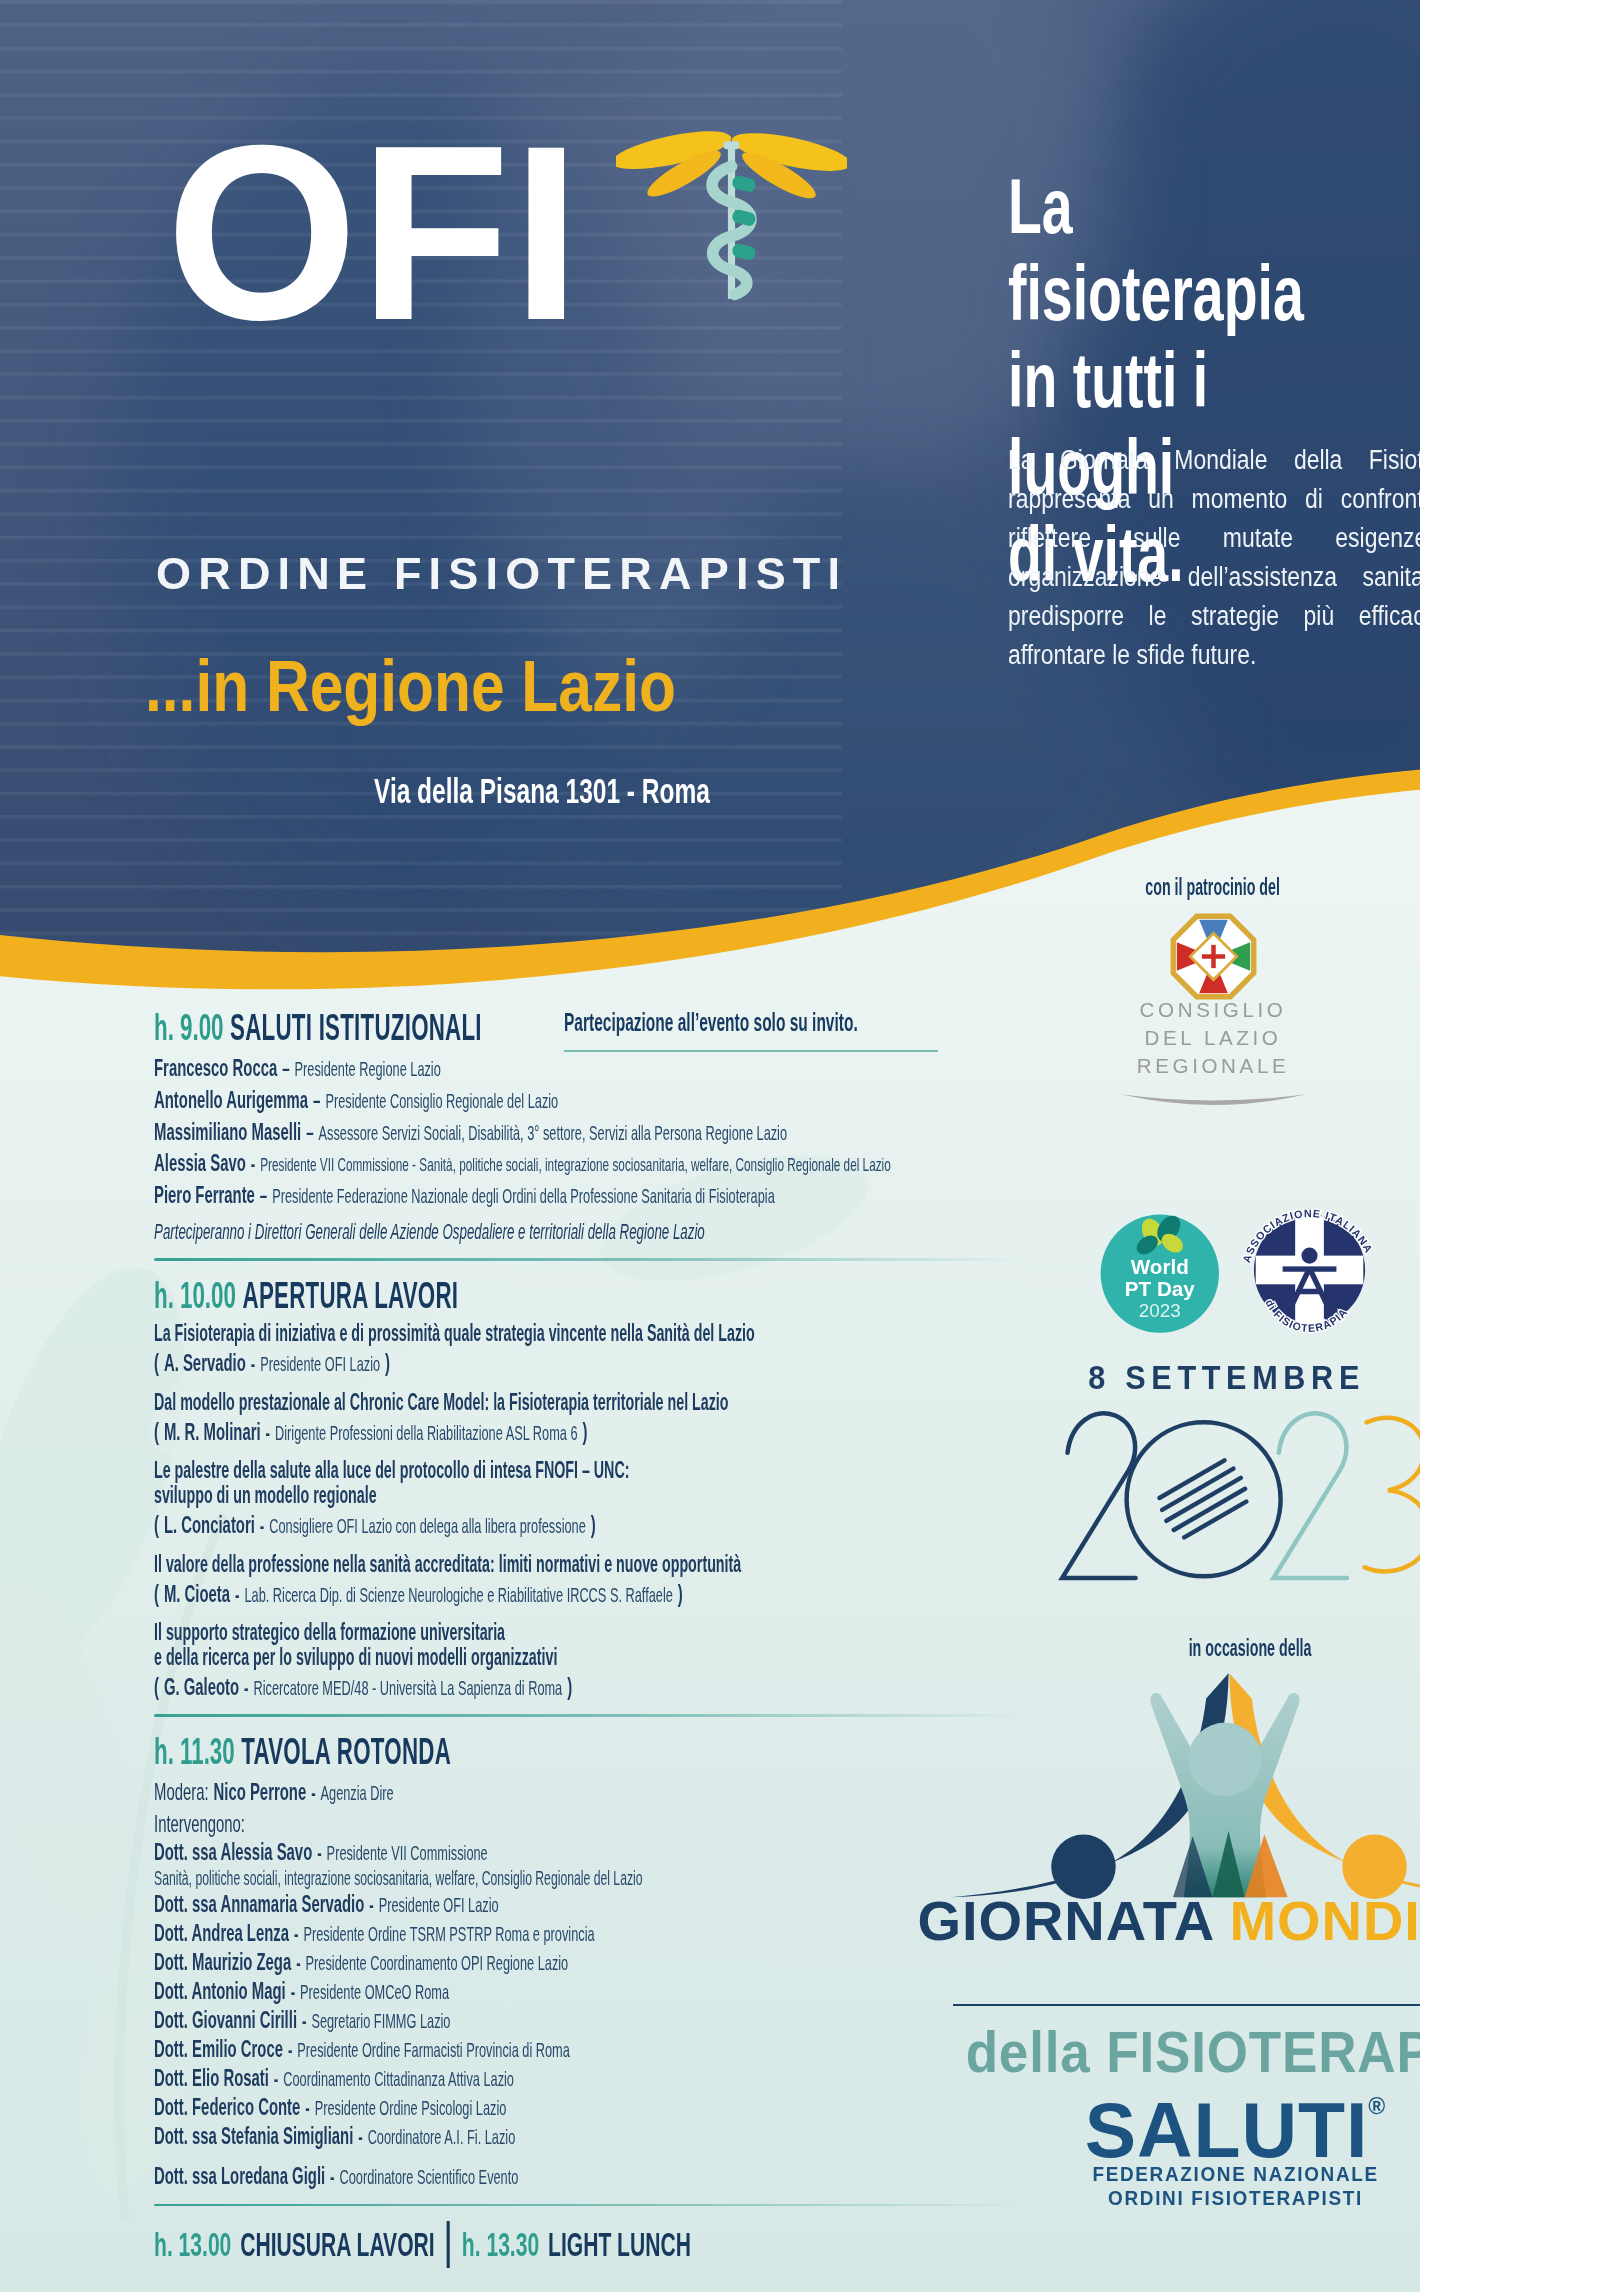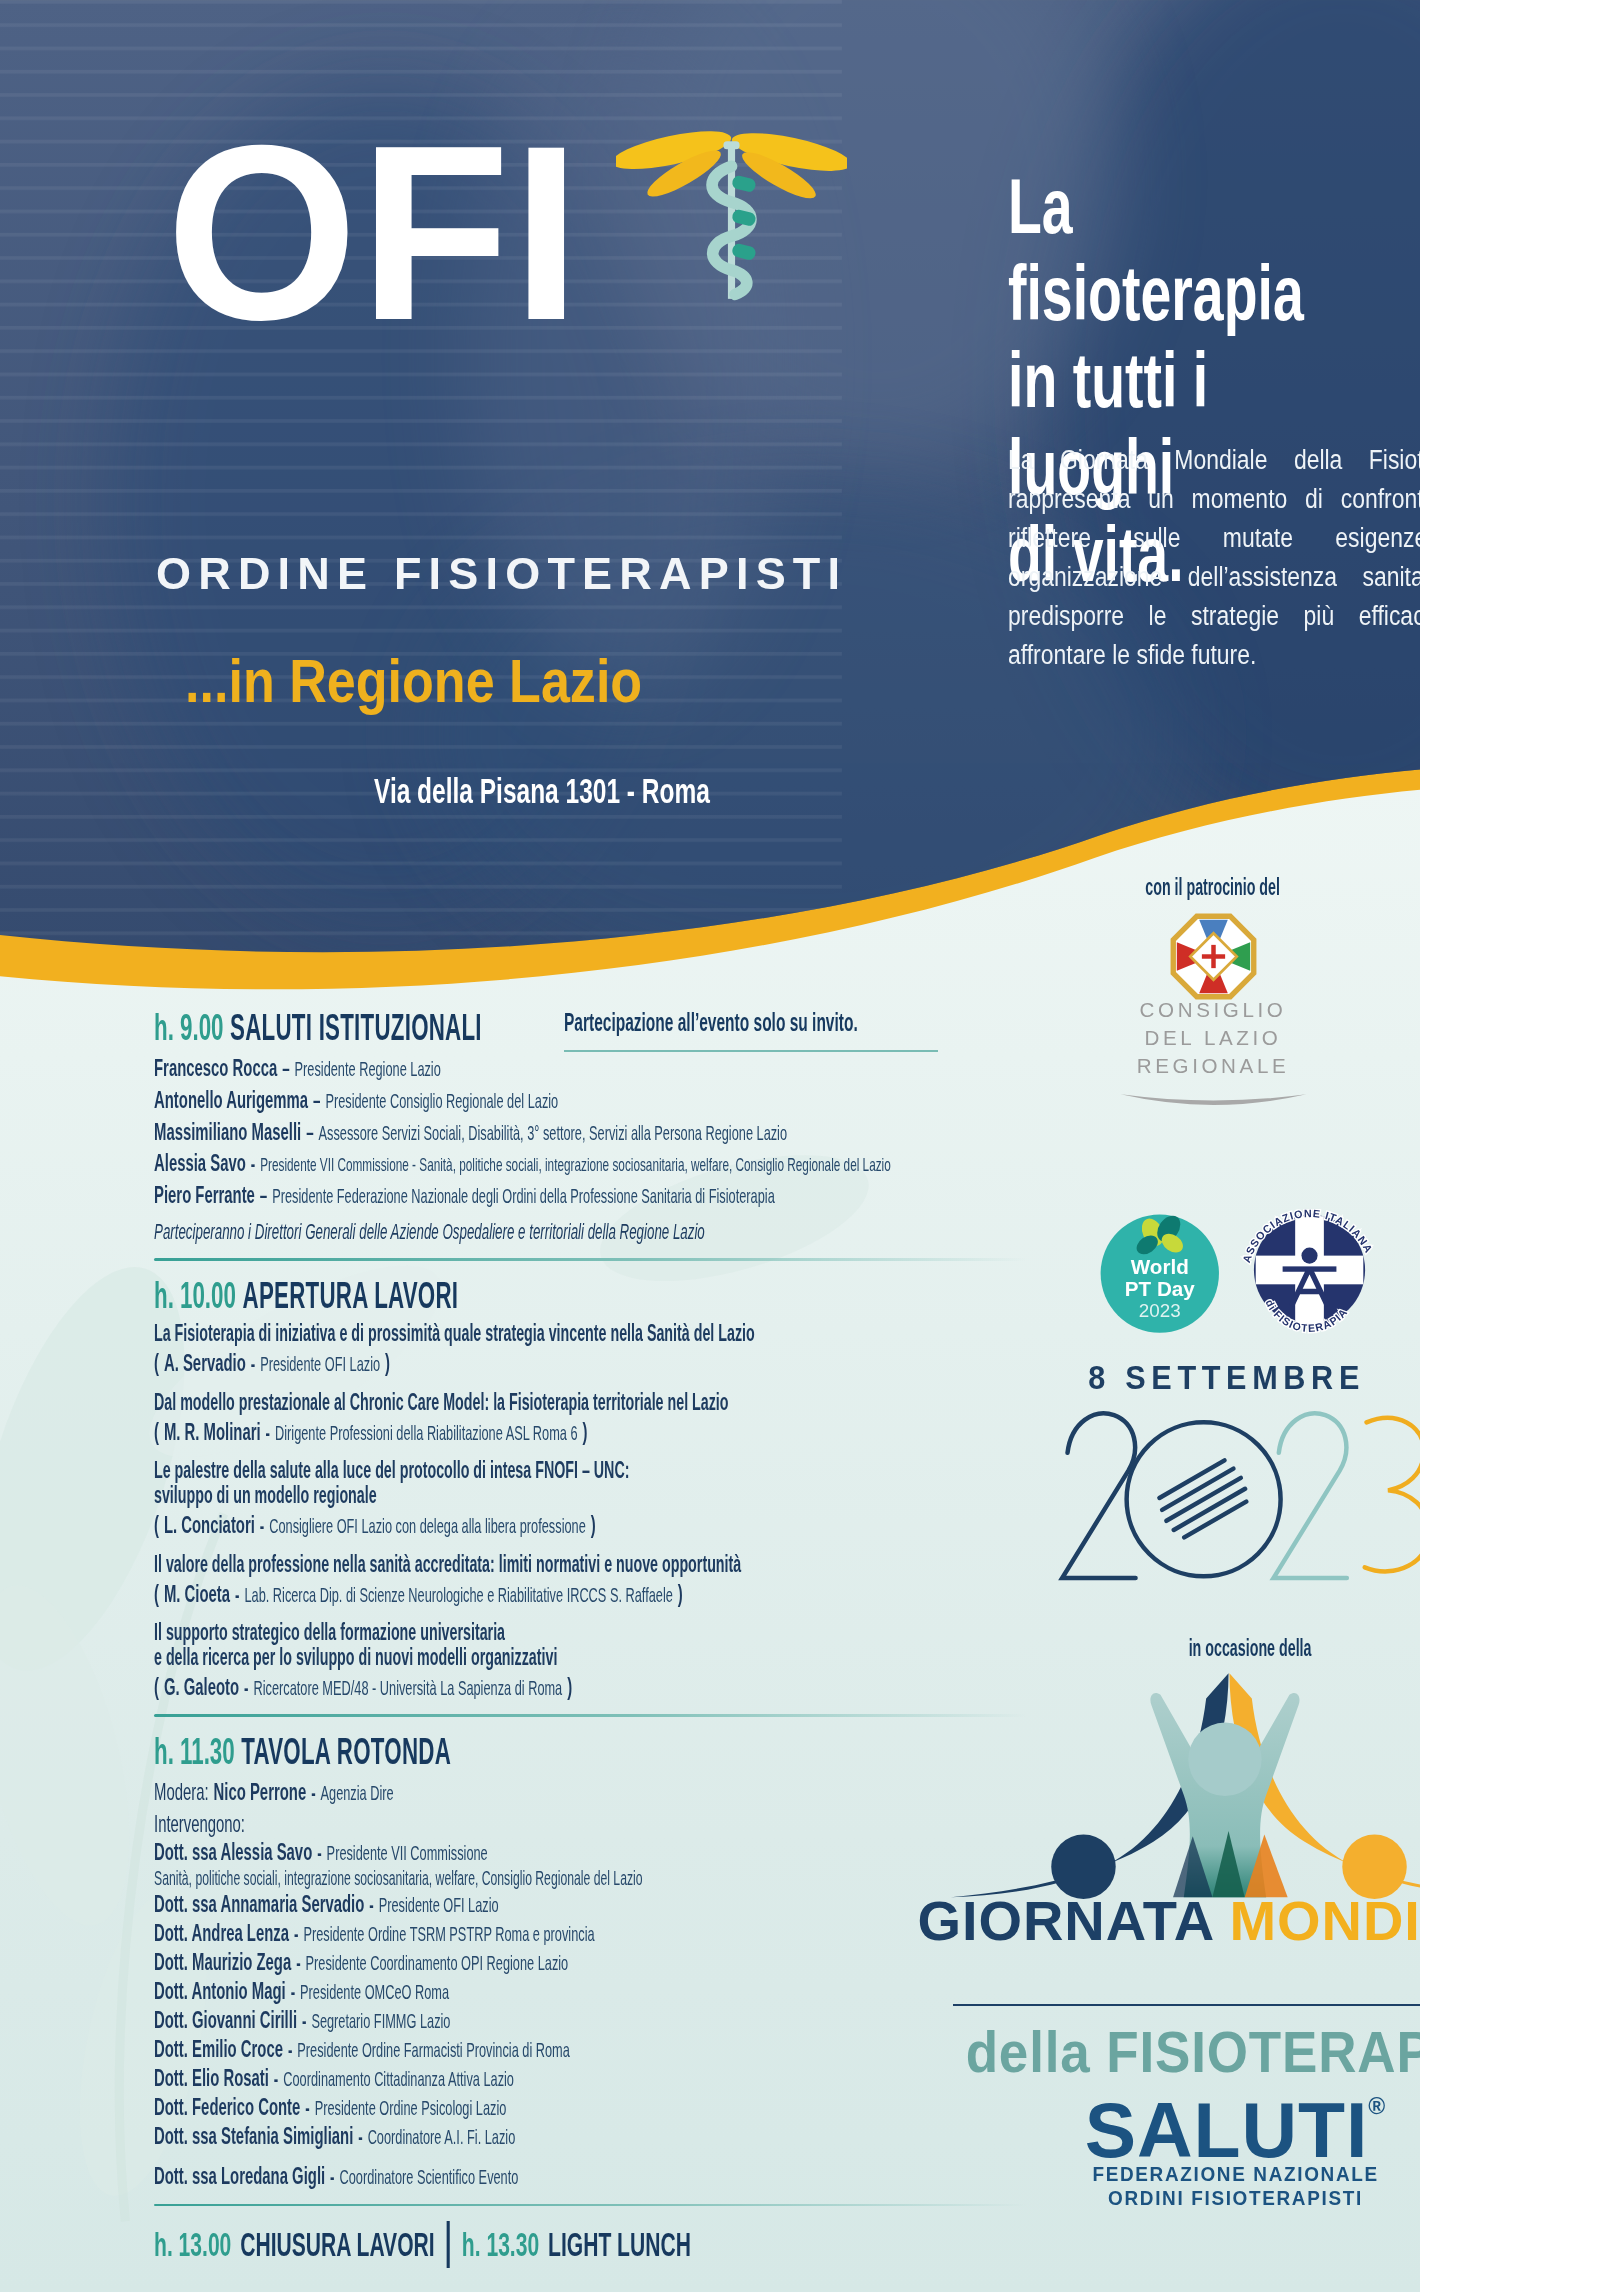--- a/index.html
+++ b/index.html
@@ -15,21 +15,21 @@
   .sxc{display:inline-block;transform-origin:50% 0;white-space:nowrap;}
 
   
   .ofi{left:166px;top:109px;color:#ffffff;font-weight:700;font-size:249px;line-height:1;letter-spacing:1.8px;}
   .lazio{left:158px;top:321px;color:#2f9a93;font-weight:700;font-size:255px;line-height:1;letter-spacing:1.8px;}
   .ordine{left:156px;top:548px;color:#f2f5f8;font-weight:700;font-size:45px;letter-spacing:7.2px;}
   .hero-title{left:1008px;top:163px;color:#ffffff;font-weight:700;font-size:77px;line-height:87px;white-space:pre-line;transform:scaleX(.72);transform-origin:0 0;}
   .hero-body{left:1008px;top:441px;width:564px;}
   .hero-body .inner{display:block;width:564px;transform:scaleX(.85);transform-origin:0 0;
     color:#eef3f7;font-size:27px;line-height:39px;text-align:justify;font-weight:400;}
-  .loc-head{left:145px;top:650px;color:#efb11e;font-weight:700;font-size:62px;line-height:1;margin-left:40px;}
+  .loc-head{left:145px;top:650px;color:#efb11e;font-weight:700;font-size:72px;line-height:1;}
   .addr{left:94px;top:763px;width:896px;text-align:center;color:#ffffff;font-weight:700;font-size:35px;line-height:56px;}
 
   
   .col{left:154px;top:1007px;width:1111px;color:#1e3c60;z-index:2;}
   .shead{display:flex;align-items:baseline;gap:10.7px;font-weight:700;font-size:36px;line-height:41px;transform:scaleX(.62);transform-origin:0 0;white-space:nowrap;margin:0 0 5.4px 0;}
   .shead .t{color:#2f9d8e;}
   .shead .s{color:#17395e;letter-spacing:0.4px;}
   .row{display:flex;align-items:baseline;gap:8px;white-space:nowrap;transform:scaleX(.62);transform-origin:0 0;line-height:29.6px;}
   .prow{line-height:28px;}
   .nm{font-weight:700;font-size:24px;color:#1d3a5f;}

